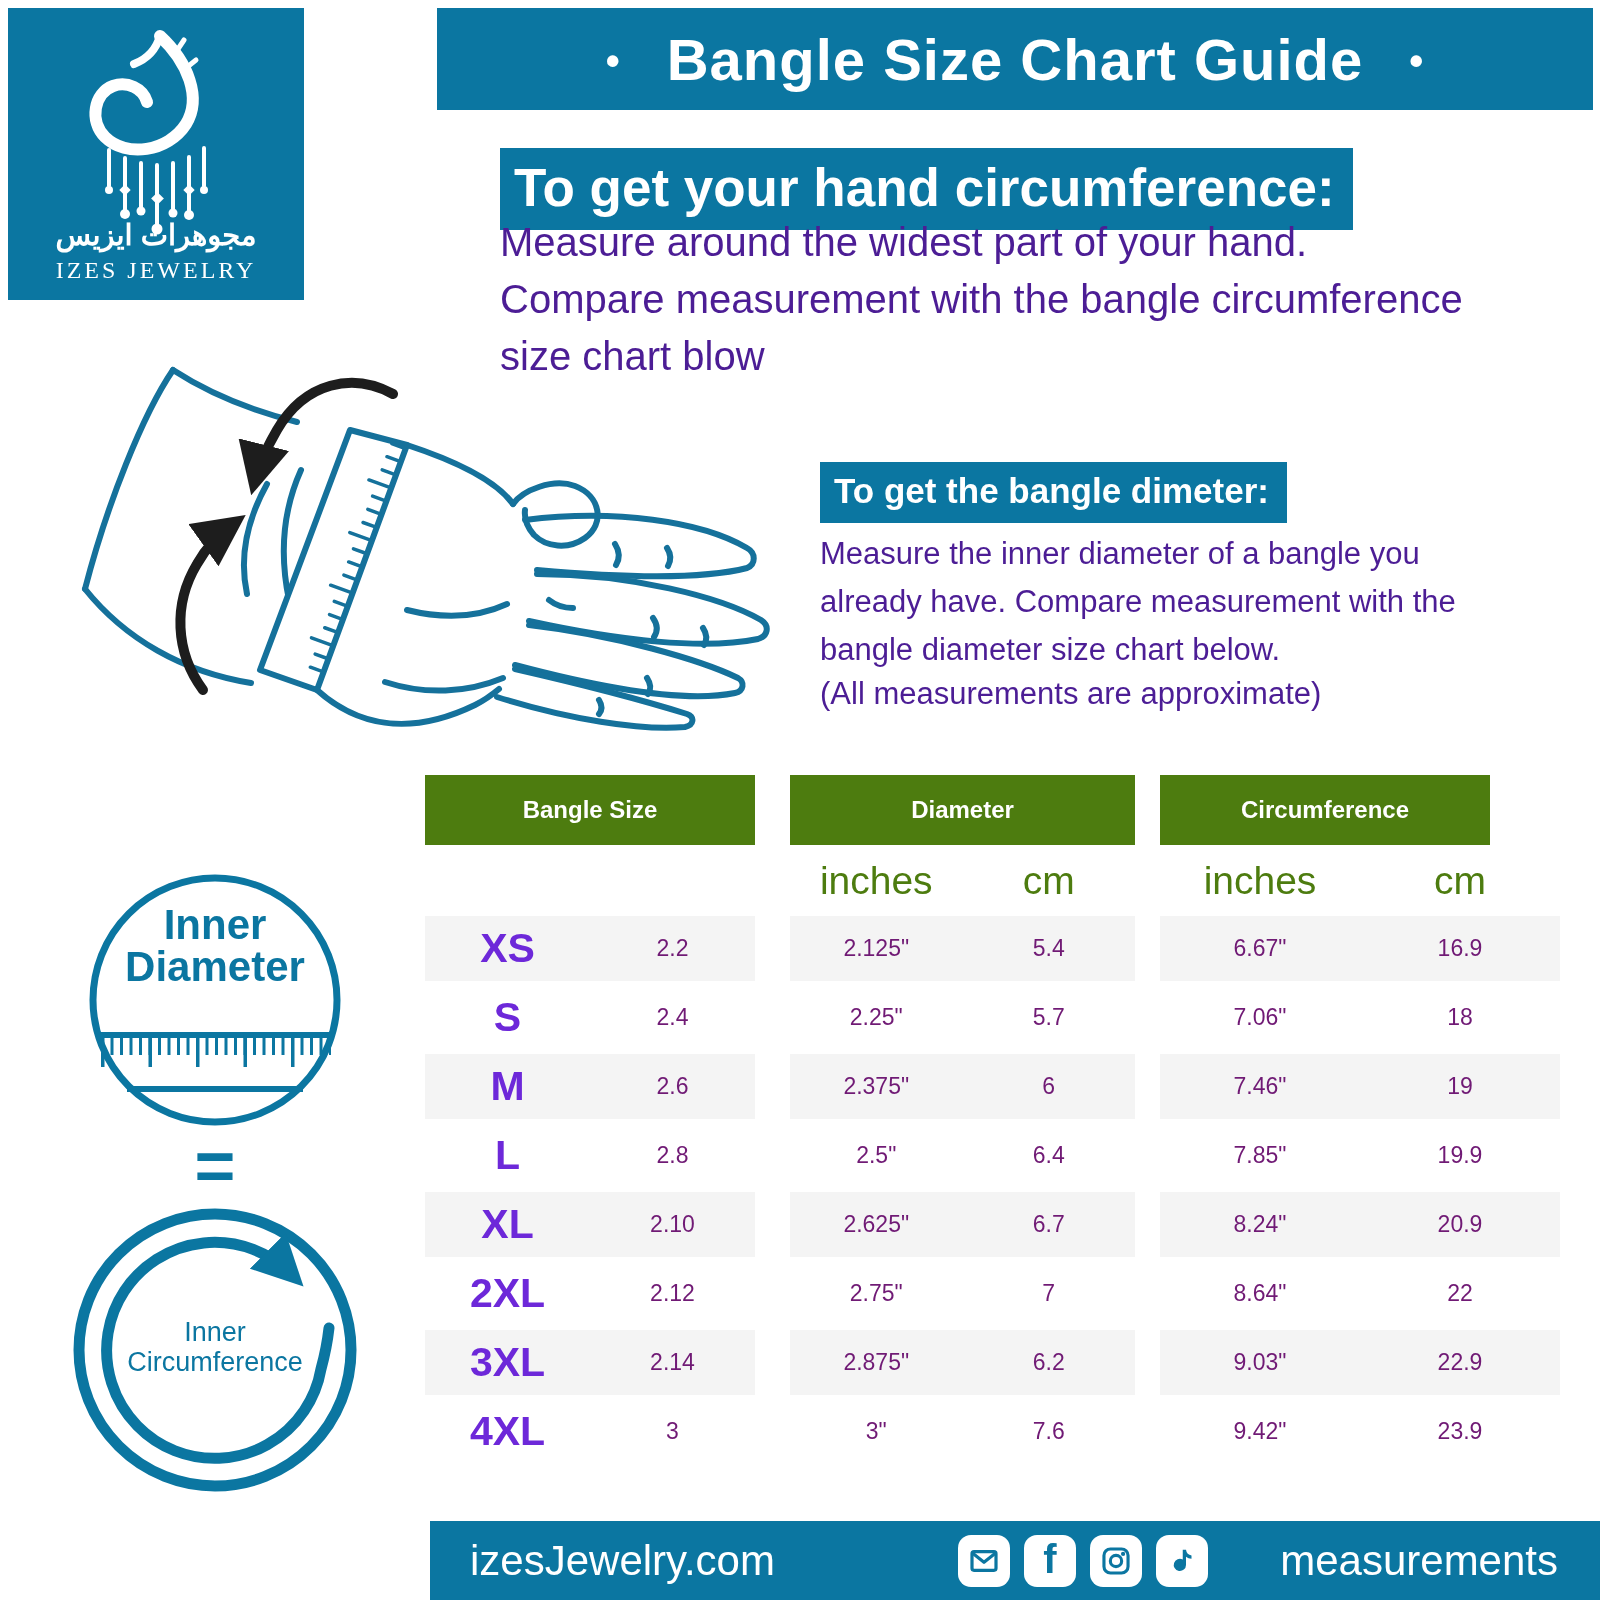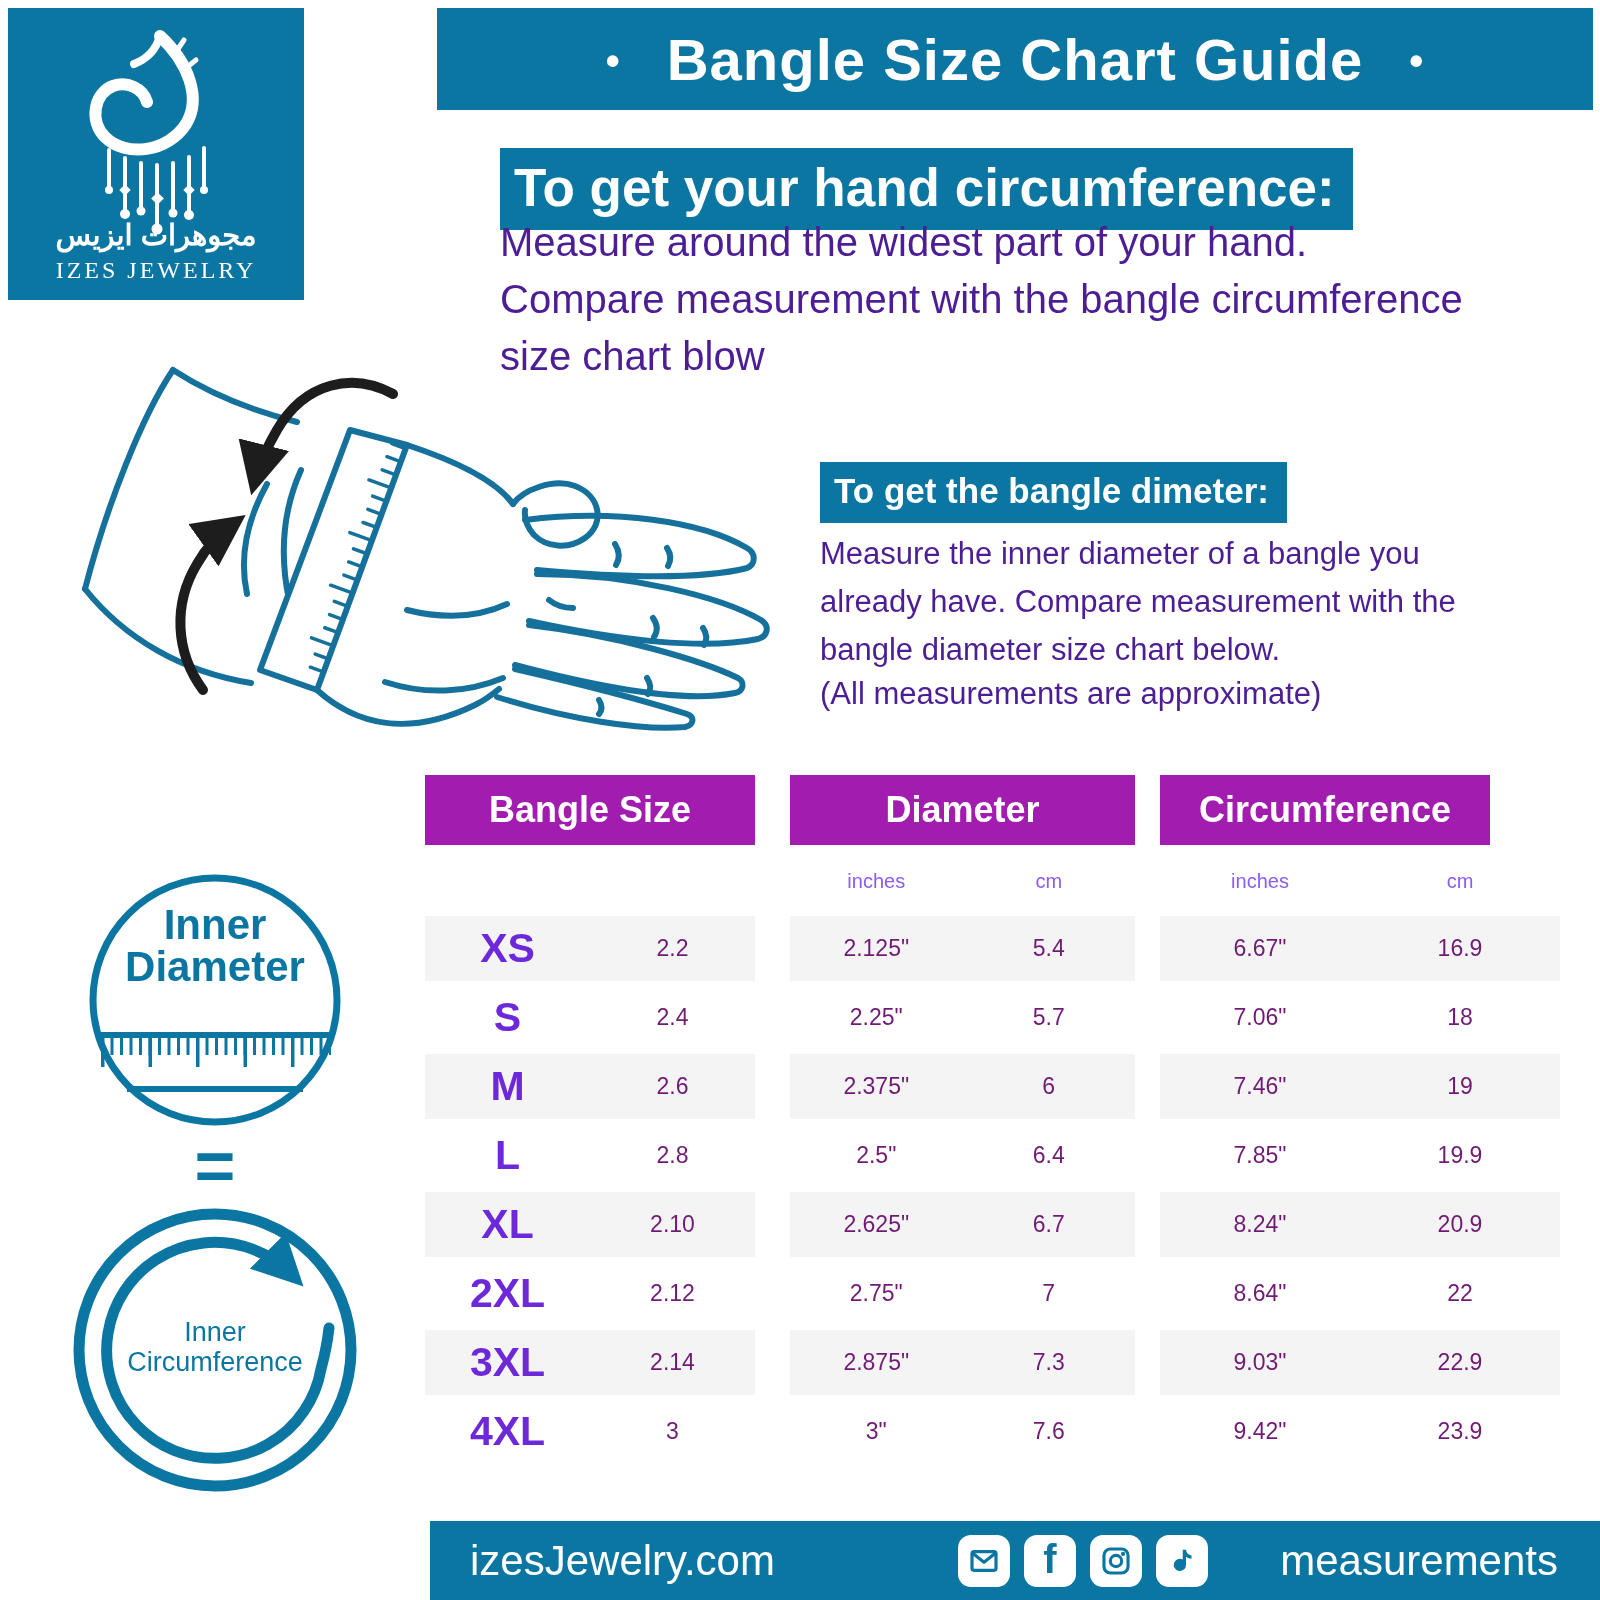--- a/index.html
+++ b/index.html
@@ -30,31 +30,31 @@
   
   .svg-abs{position:absolute;}
   .equals{
     position:absolute;left:155px;top:1126px;width:120px;text-align:center;
     color:#0b76a1;font-size:70px;font-weight:800;
   }
   
   .table-wrap{position:absolute;left:425px;top:775px;width:1165px;}
   .thead,.tsub{display:flex;}
   .hb{
-    background:#a21caf;color:#fff;font-weight:700;font-size:36px;height:70px;
+    background:#4d7c0f;color:#fff;font-weight:700;font-size:24px;height:70px;
     display:flex;align-items:center;justify-content:center;
   }
   .hb1{width:330px;margin-right:35px;}
   .hb2{width:345px;margin-right:25px;}
   .hb3{width:330px;}
   .tsub{margin-top:14px;height:44px;align-items:center;}
   .tsub .sp{width:365px;}
   .tsub .sg2{width:345px;margin-right:25px;display:flex;}
   .tsub .sg3{width:400px;display:flex;}
-  .tsub .c{width:50%;text-align:center;font-size:20px;color:#8b5cf6;}
+  .tsub .c{width:50%;text-align:center;font-size:39px;color:#4d7c0f;}
   .tbody{margin-top:11px;}
   .trow{display:flex;height:69px;align-items:center;}
   .g{display:flex;align-items:center;height:65px;}
   .g1{width:330px;margin-right:35px;}
   .g2{width:345px;margin-right:25px;}
   .g3{width:400px;}
   .striped .g{background:#f4f4f4;}
   .c{width:50%;text-align:center;font-size:23px;color:#701a75;}
   .size{font-weight:800;font-size:41px;color:#6d28d9;}
   
@@ -292,21 +292,21 @@
             <div class="c">22</div>
           </div>
         </div>
         <div class="trow striped">
           <div class="g g1">
             <div class="c size">3XL</div>
             <div class="c">2.14</div>
           </div>
           <div class="g g2">
             <div class="c">2.875"</div>
-            <div class="c">7.3</div>
+            <div class="c">6.2</div>
           </div>
           <div class="g g3">
             <div class="c">9.03"</div>
             <div class="c">22.9</div>
           </div>
         </div>
         <div class="trow">
           <div class="g g1">
             <div class="c size">4XL</div>
             <div class="c">3</div>

